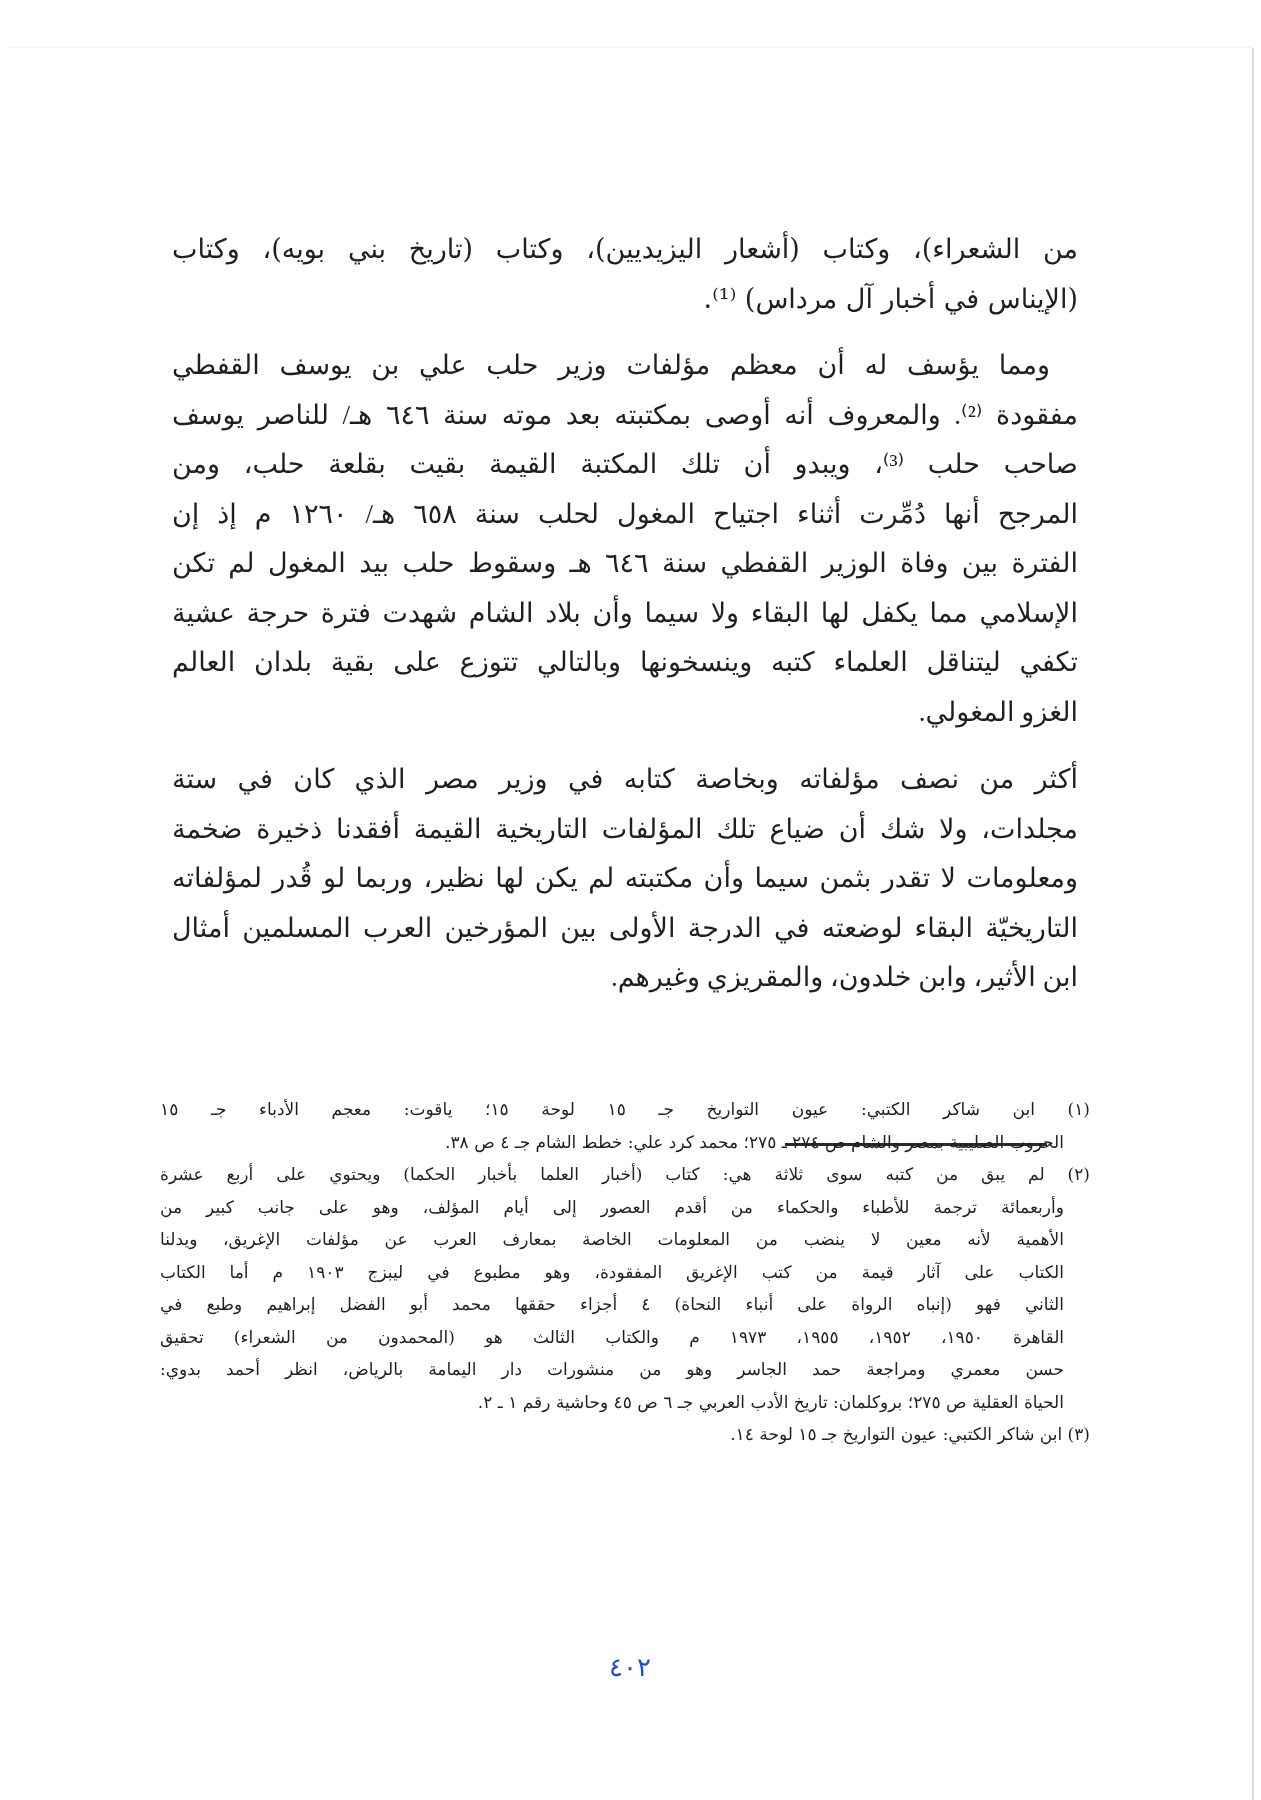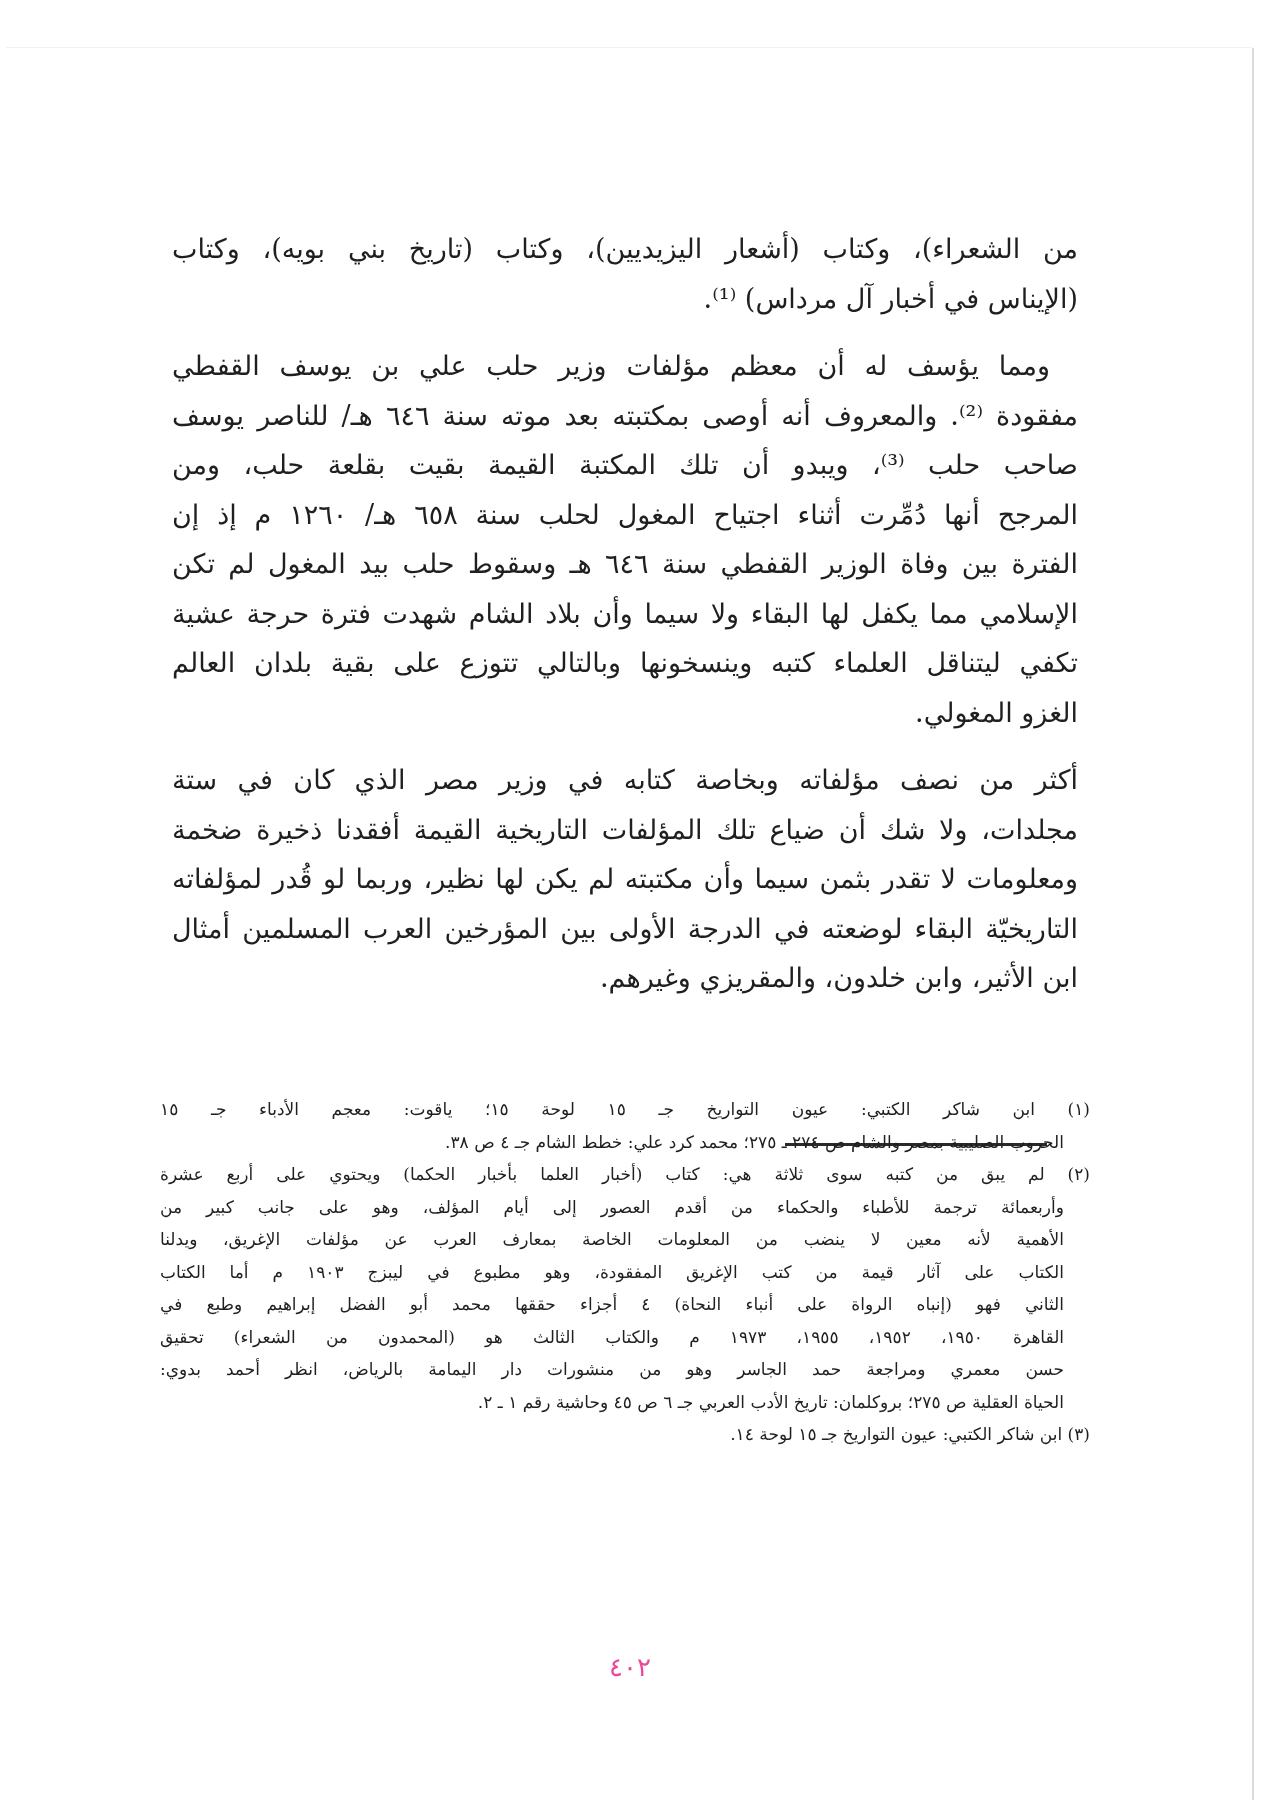--- a/index.html
+++ b/index.html
@@ -42,20 +42,21 @@
     .body-text {
       top: 212px;
       font-size: 27px;
       line-height: 49.5px;
     }
     .body-text p {
       margin: 12px;
     }
     .body-text p + p {
       margin-top: 18px;
+      font-family: Liberation Serif, serif;
     }
     .line {
       display: block;
       text-align: justify;
       text-align-last: justify;
       white-space: nowrap;
     }
     .line.last {
       text-align-last: right;
     }
@@ -78,21 +79,21 @@
     .fn .line.cont {
       padding-right: 26px;
     }
     .page-number {
       position: absolute;
       left: 560px;
       top: 1652px;
       width: 140px;
       text-align: center;
       font-size: 26px;
-      color: #ec4899;
+      color: #1d4ed8;
       direction: rtl;
     }
   </style>
 </head>
 <body>
 
 <div class="page-edge-top"></div>
 <div class="page-edge-right"></div>
 
 <div class="text-block body-text">

